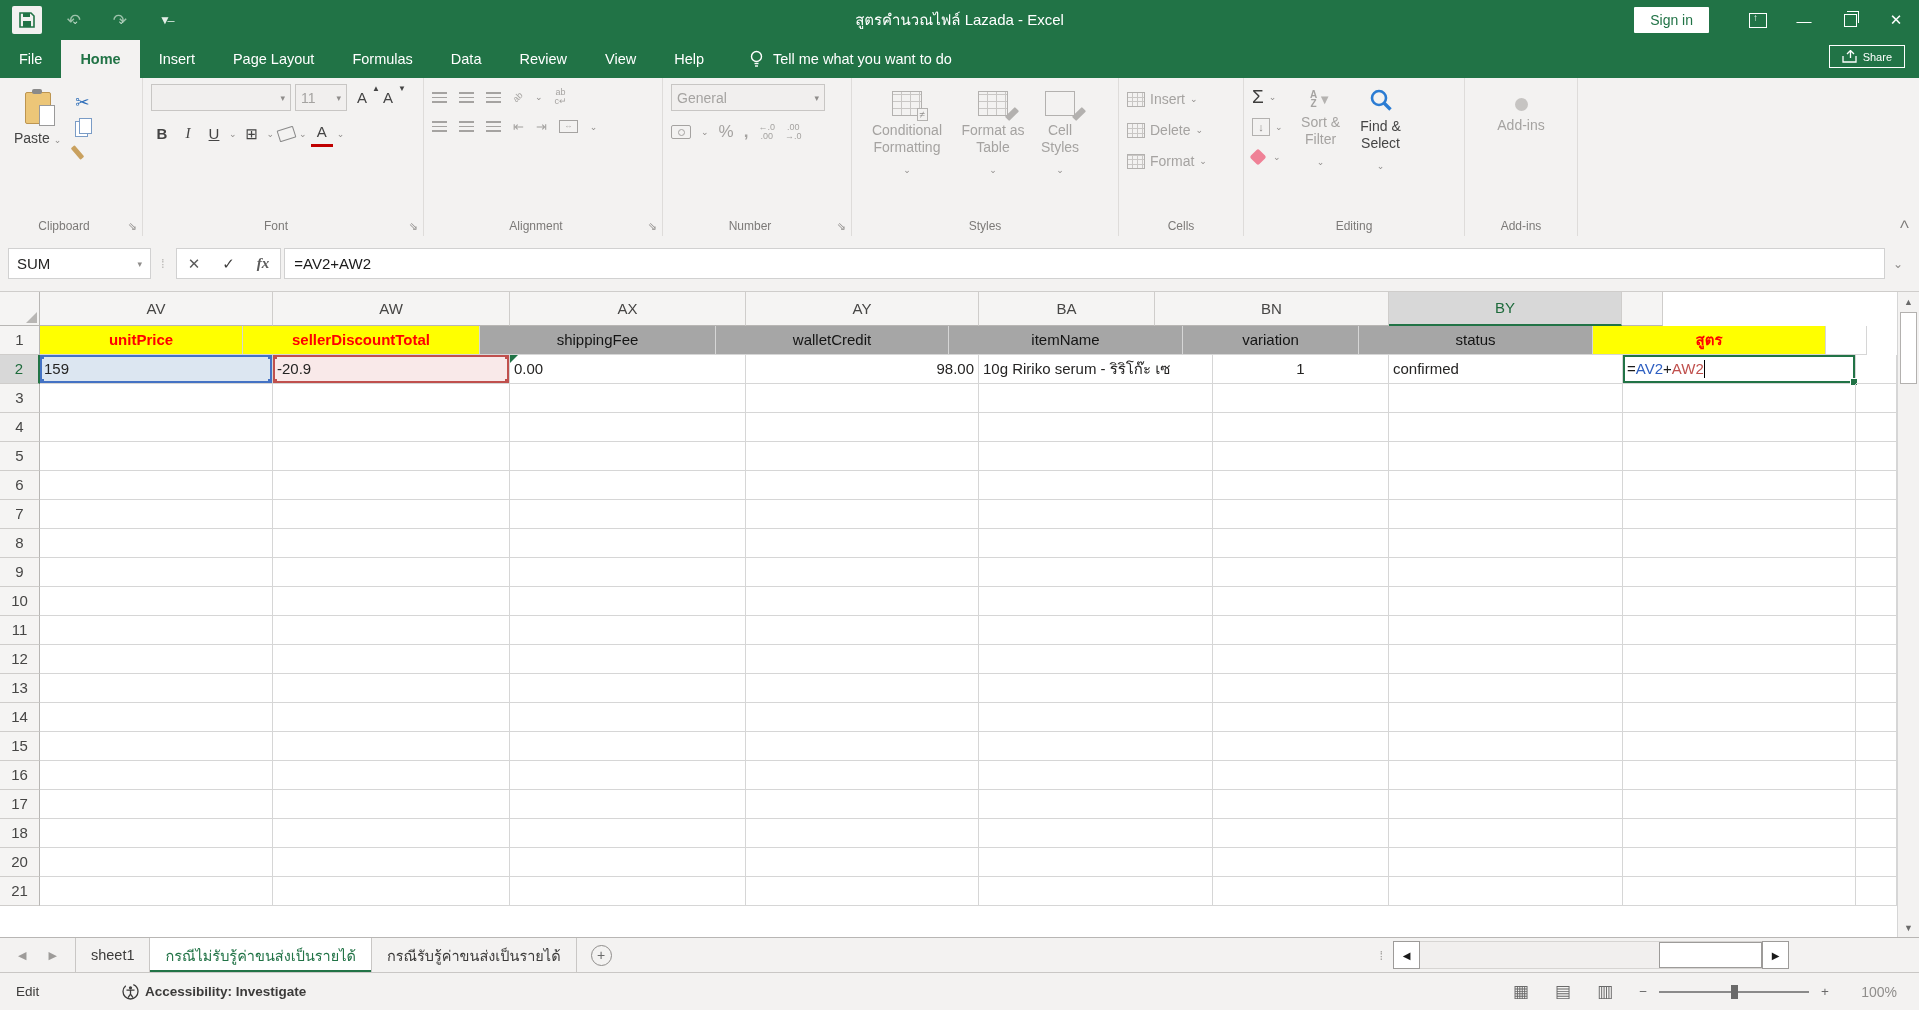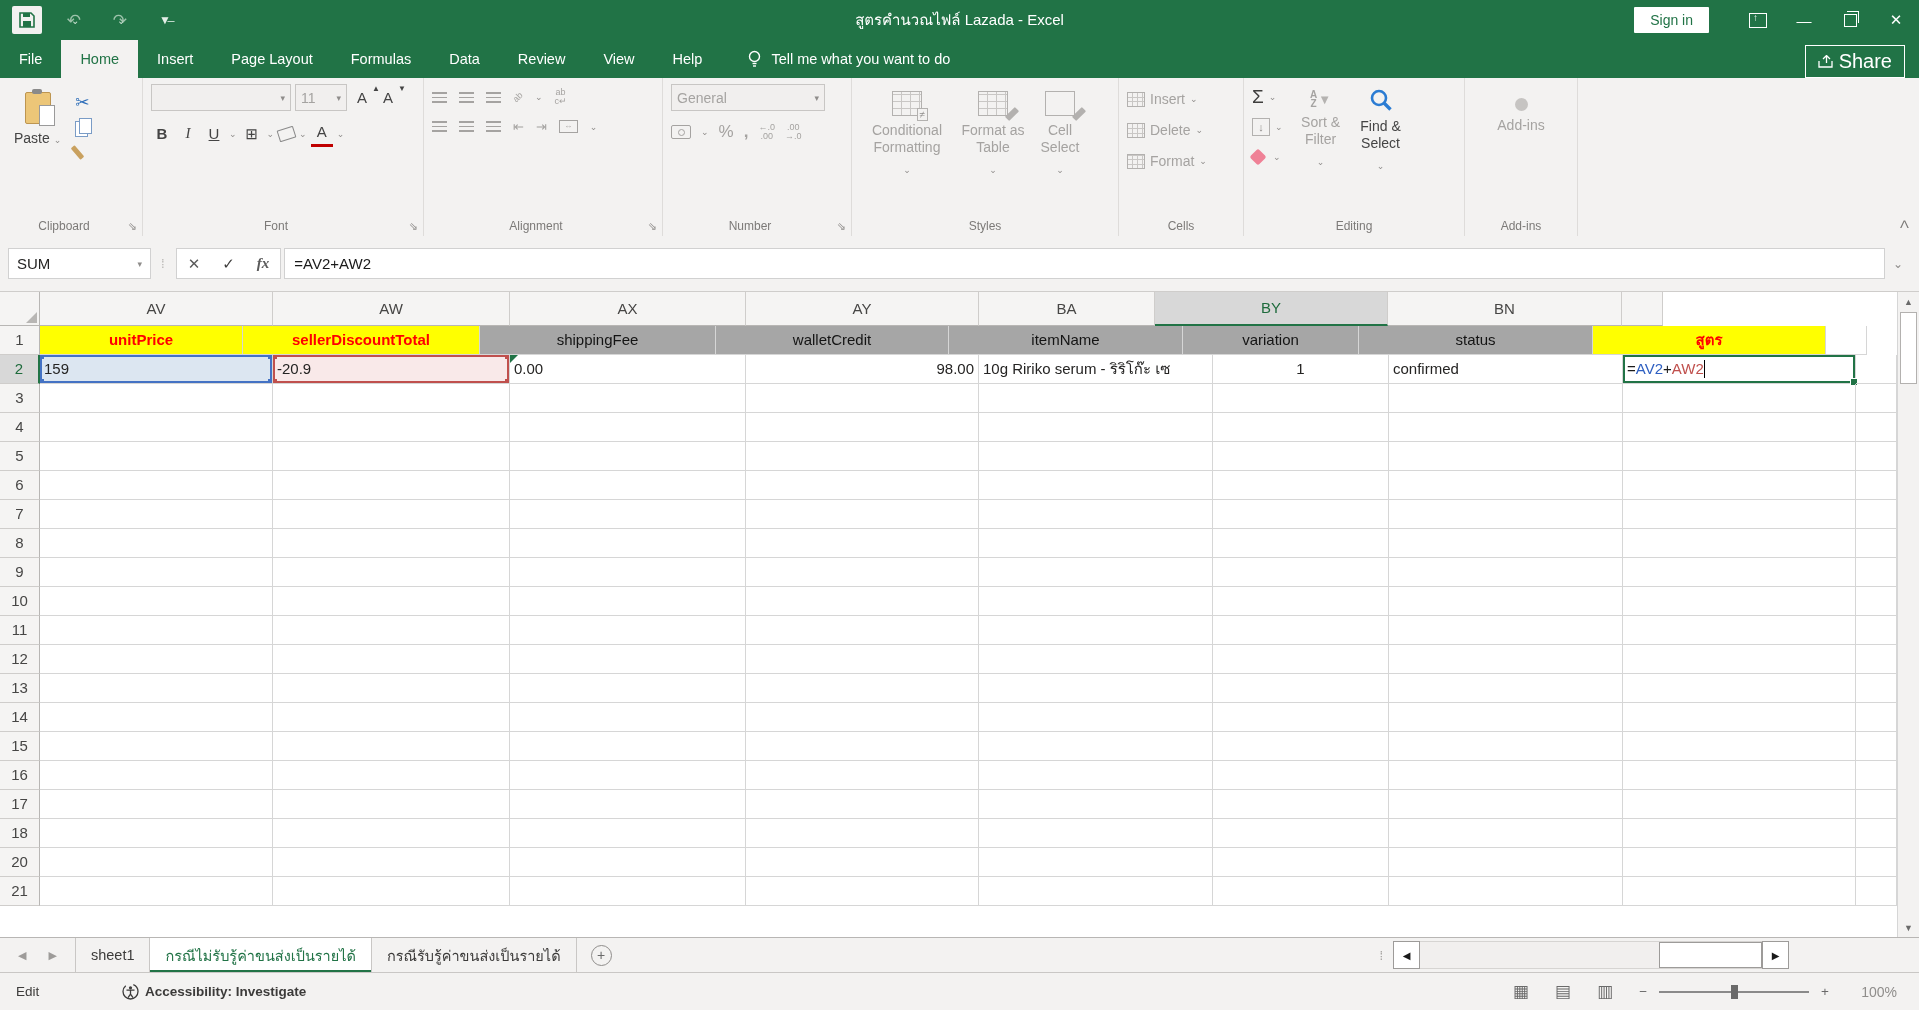--- a/index.html
+++ b/index.html
@@ -20,25 +20,25 @@
   .signin{background:#fff;color:#217346;font-size:14px;padding:5px 16px;border-radius:1px;margin-right:26px}
   .winbtn{width:46px;height:40px;display:flex;align-items:center;justify-content:center;font-size:15px;color:#fff}
   .restore-ico{width:11px;height:11px;border:1.5px solid #fff;position:relative;background:#217346}
   .restore-ico:before{content:"";position:absolute;left:2px;top:-4px;width:11px;height:11px;border:1.5px solid #fff;border-bottom:none;border-left:none}
   .ribdisp{width:16px;height:13px;border:1.5px solid #fff;position:relative}
   .ribdisp:after{content:"↑";position:absolute;left:3px;top:-2px;font-size:10px}
 
   
   #tabrow{left:0;top:40px;width:1919px;height:38px;background:#217346;display:flex;align-items:stretch;color:#fff}
   .rtab{display:flex;align-items:center;padding:0 19px;font-size:14.5px}
-  .rtab.active{background:#f3f2f1;color:#217346;font-weight:400}
+  .rtab.active{background:#f3f2f1;color:#217346;font-weight:700}
   .tellme{display:flex;align-items:center;gap:9px;margin-left:26px;font-size:14.5px}
   .bulb{width:15px;height:18px}
   #share-btn{position:absolute;right:14px;top:45px;border:1px solid #fff;color:#fff;display:flex;align-items:center;gap:6px;
-             padding:4px 12px;font-size:20px;background:transparent}
+             padding:4px 12px;font-size:11px;background:transparent}
   .share-ico{width:15px;height:13px}
 
   
   #ribbon{left:0;top:78px;width:1919px;height:158px;background:#f3f2f1;border-bottom:1px solid #cfcdcb;display:flex}
   .rgroup{position:relative;border-right:1px solid #dedcda;padding:6px 8px 22px;display:flex;align-items:flex-start}
   .glabel{position:absolute;bottom:3px;left:0;right:14px;text-align:center;font-size:12px;color:#7c7a78;white-space:nowrap}
   .glabel.center{right:0}
   .launcher{position:absolute;bottom:3px;right:5px;font-size:11px;color:#8f8d8b}
   .dis{color:#a5a3a1}
   .en{color:#444}
@@ -329,21 +329,21 @@
       <span class="tbl-ico">
           <span class="brush"></span>
         </span>
       <span style="width:66px">Format as Table</span>
       <span class="chev">⌄</span>
     </div>
     <div class="bigbtn dis">
       <span class="tbl-ico" style="background-image:none">
           <span class="brush"></span>
         </span>
-      <span style="width:44px">Cell Select</span>
+      <span style="width:44px">Cell Styles</span>
       <span class="chev">⌄</span>
     </div>
     <div class="glabel center">Styles</div>
   </div>
 
   <div class="rgroup" style="width:108px">
     <div style="display:flex;flex-direction:column;gap:7px;padding-top:3px">
       <div class="smallrow dis">
         <span class="mini-tbl"></span>
         <span>Insert</span>
@@ -431,22 +431,22 @@
 <div id="grid" class="abs">
     <div class="g-row">
       <div class="g-corner">
         <span class="tri"></span>
       </div>
       <div class="g-colhead" style="width: 233px;">AV</div>
       <div class="g-colhead" style="width: 237px;">AW</div>
       <div class="g-colhead" style="width: 236px;">AX</div>
       <div class="g-colhead" style="width: 233px;">AY</div>
       <div class="g-colhead" style="width: 176px;">BA</div>
+      <div class="g-colhead" style="width: 234px;">BN</div>
       <div class="g-colhead sel" style="width: 233px;">BY</div>
-      <div class="g-colhead" style="width: 234px;">BN</div>
       <div class="g-colhead" style="width: 41px;"></div>
     </div>
     <div class="g-row">
       <div class="g-rowhead">1</div>
       <div class="g-cell hdr-yellow" style="width: 203px;">unitPrice</div>
       <div class="g-cell hdr-yellow" style="width: 237px;">sellerDiscountTotal</div>
       <div class="g-cell hdr-gray" style="width: 236px;">shippingFee</div>
       <div class="g-cell hdr-gray" style="width: 233px;">walletCredit</div>
       <div class="g-cell hdr-gray" style="width: 234px;">itemName</div>
       <div class="g-cell hdr-gray" style="width: 176px;">variation</div>

